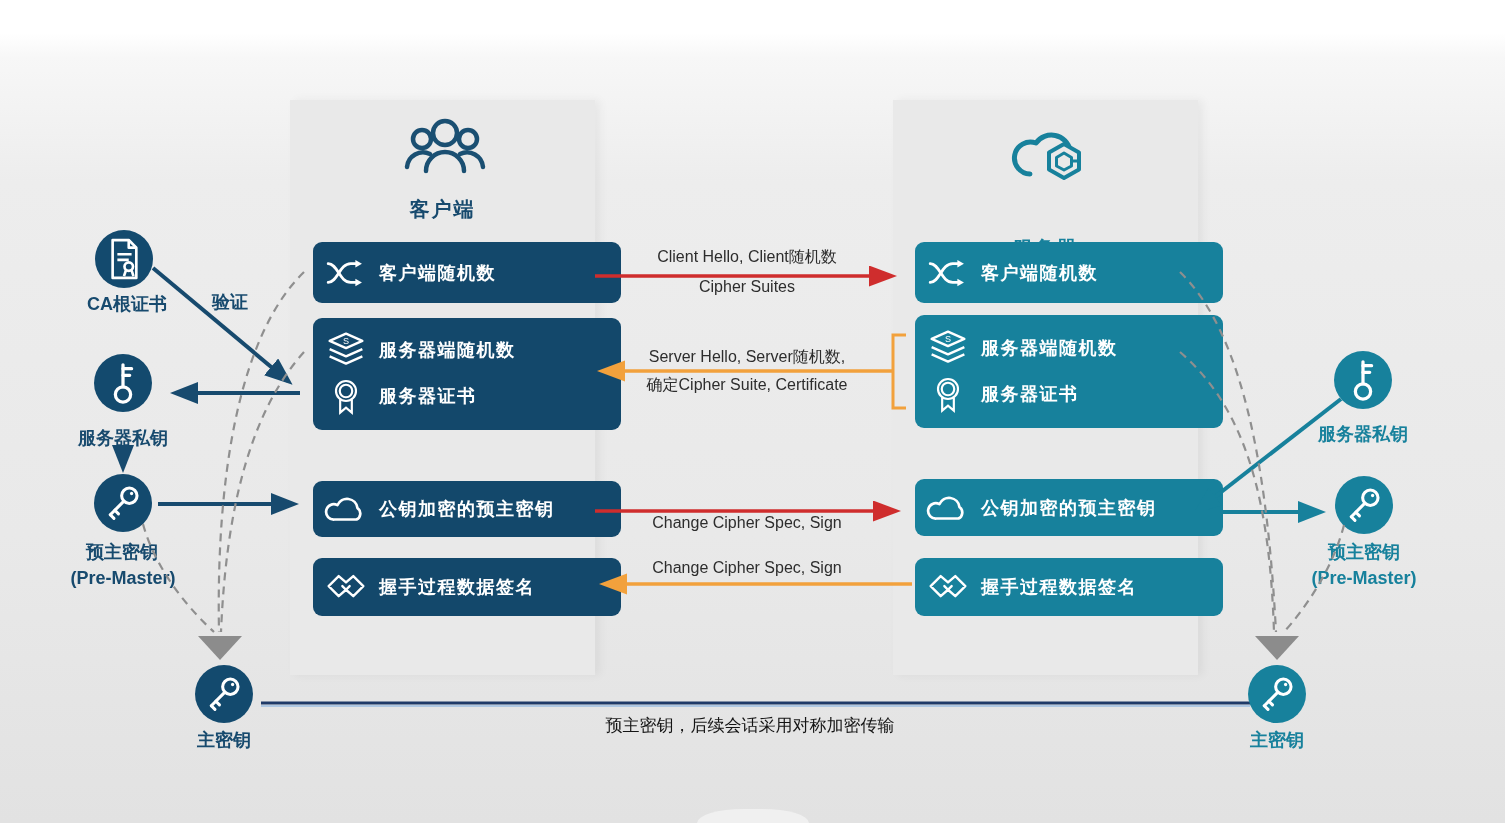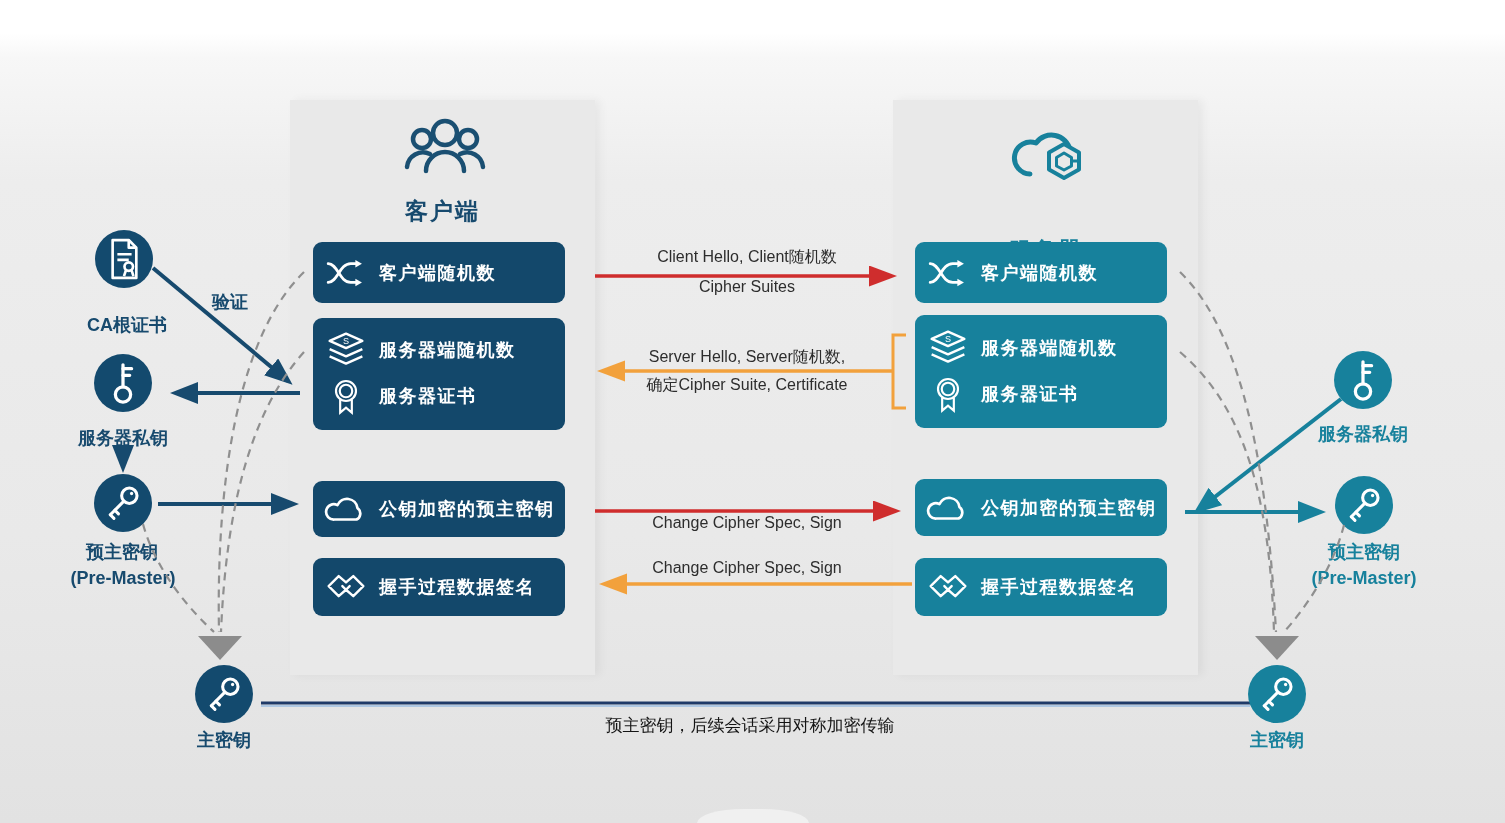--- a/index.html
+++ b/index.html
@@ -2,22 +2,22 @@
 <html><head>
 <meta charset="utf-8">
 <style>
   html,body{margin:0;padding:0;}
   body{font-family:"Liberation Sans","DejaVu Sans",sans-serif;}
   #stage{
     position:relative;width:1505px;height:823px;overflow:hidden;
     background:linear-gradient(180deg,#ffffff 0%,#ffffff 4%,#f7f7f7 7%,#ededed 22%,#e9e9e9 65%,#e2e2e2 100%);
   }
   .panel{position:absolute;top:100px;width:305px;height:575px;background:#e9e9e9;box-shadow:5px 0 9px rgba(0,0,0,0.05);}
-  .panel-title{position:absolute;width:305px;text-align:center;font-size:23px;font-weight:bold;letter-spacing:2px;}
-  .box{position:absolute;width:252px;border-radius:9px;display:flex;align-items:center;color:#ffffff;}
+  .panel-title{position:absolute;width:305px;text-align:center;font-size:20px;font-weight:bold;letter-spacing:2px;}
+  .box{position:absolute;width:308px;border-radius:9px;display:flex;align-items:center;color:#ffffff;}
   .box .lbl{font-size:18px;font-weight:600;letter-spacing:1.5px;}
   .box-row{display:flex;align-items:center;width:100%;}
   .box .ic{display:flex;align-items:center;justify-content:center;width:66px;flex:0 0 66px;}
   .client-box{background:#13486b;}
   .server-box{background:#17819c;}
   .circle-ic{position:absolute;border-radius:50%;width:58px;height:58px;display:flex;align-items:center;justify-content:center;}
   .navy{background:#134a6e;}
   .teal{background:#17819c;}
   .side-lbl{position:absolute;text-align:center;font-size:18px;font-weight:bold;line-height:24px;}
   .navy-t{color:#174a6e;}
@@ -181,21 +181,21 @@
 
   <div class="circle-ic navy" style="left:95px;top:230px;">
     <svg width="36" height="44" viewBox="0 0 38 46" fill="none" stroke="#ffffff" stroke-width="2.8" stroke-linejoin="round">
       <path d="M7 3 H24 L32 11 V43 H7 Z"></path>
         <path d="M24 3 V11 H32"></path>
       <path d="M12 18 H27 M12 24 H24"></path>
       <circle cx="24" cy="31" r="4.5"></circle>
         <path d="M21 35 L19 41 M27 35 L29 41"></path>
     </svg>
   </div>
-  <div class="side-lbl navy-t" style="left:57px;top:313px;width:140px;">CA根证书</div>
+  <div class="side-lbl navy-t" style="left:57px;top:292px;width:140px;">CA根证书</div>
   <div class="side-lbl navy-t" style="left:195px;top:290px;width:70px;">验证</div>
 
   <div class="circle-ic navy" style="left:94px;top:354px;">
     <svg width="28" height="44" viewBox="0 0 28 46" fill="none" stroke="#ffffff" stroke-width="3.4" stroke-linecap="round">
       <circle cx="14" cy="35" r="8"></circle>
         <path d="M14 27 V4"></path>
         <path d="M14 8 H23 M14 15 H21"></path>
     </svg>
   </div>
   <div class="side-lbl navy-t" style="left:53px;top:426px;width:140px;">服务器私钥</div>

